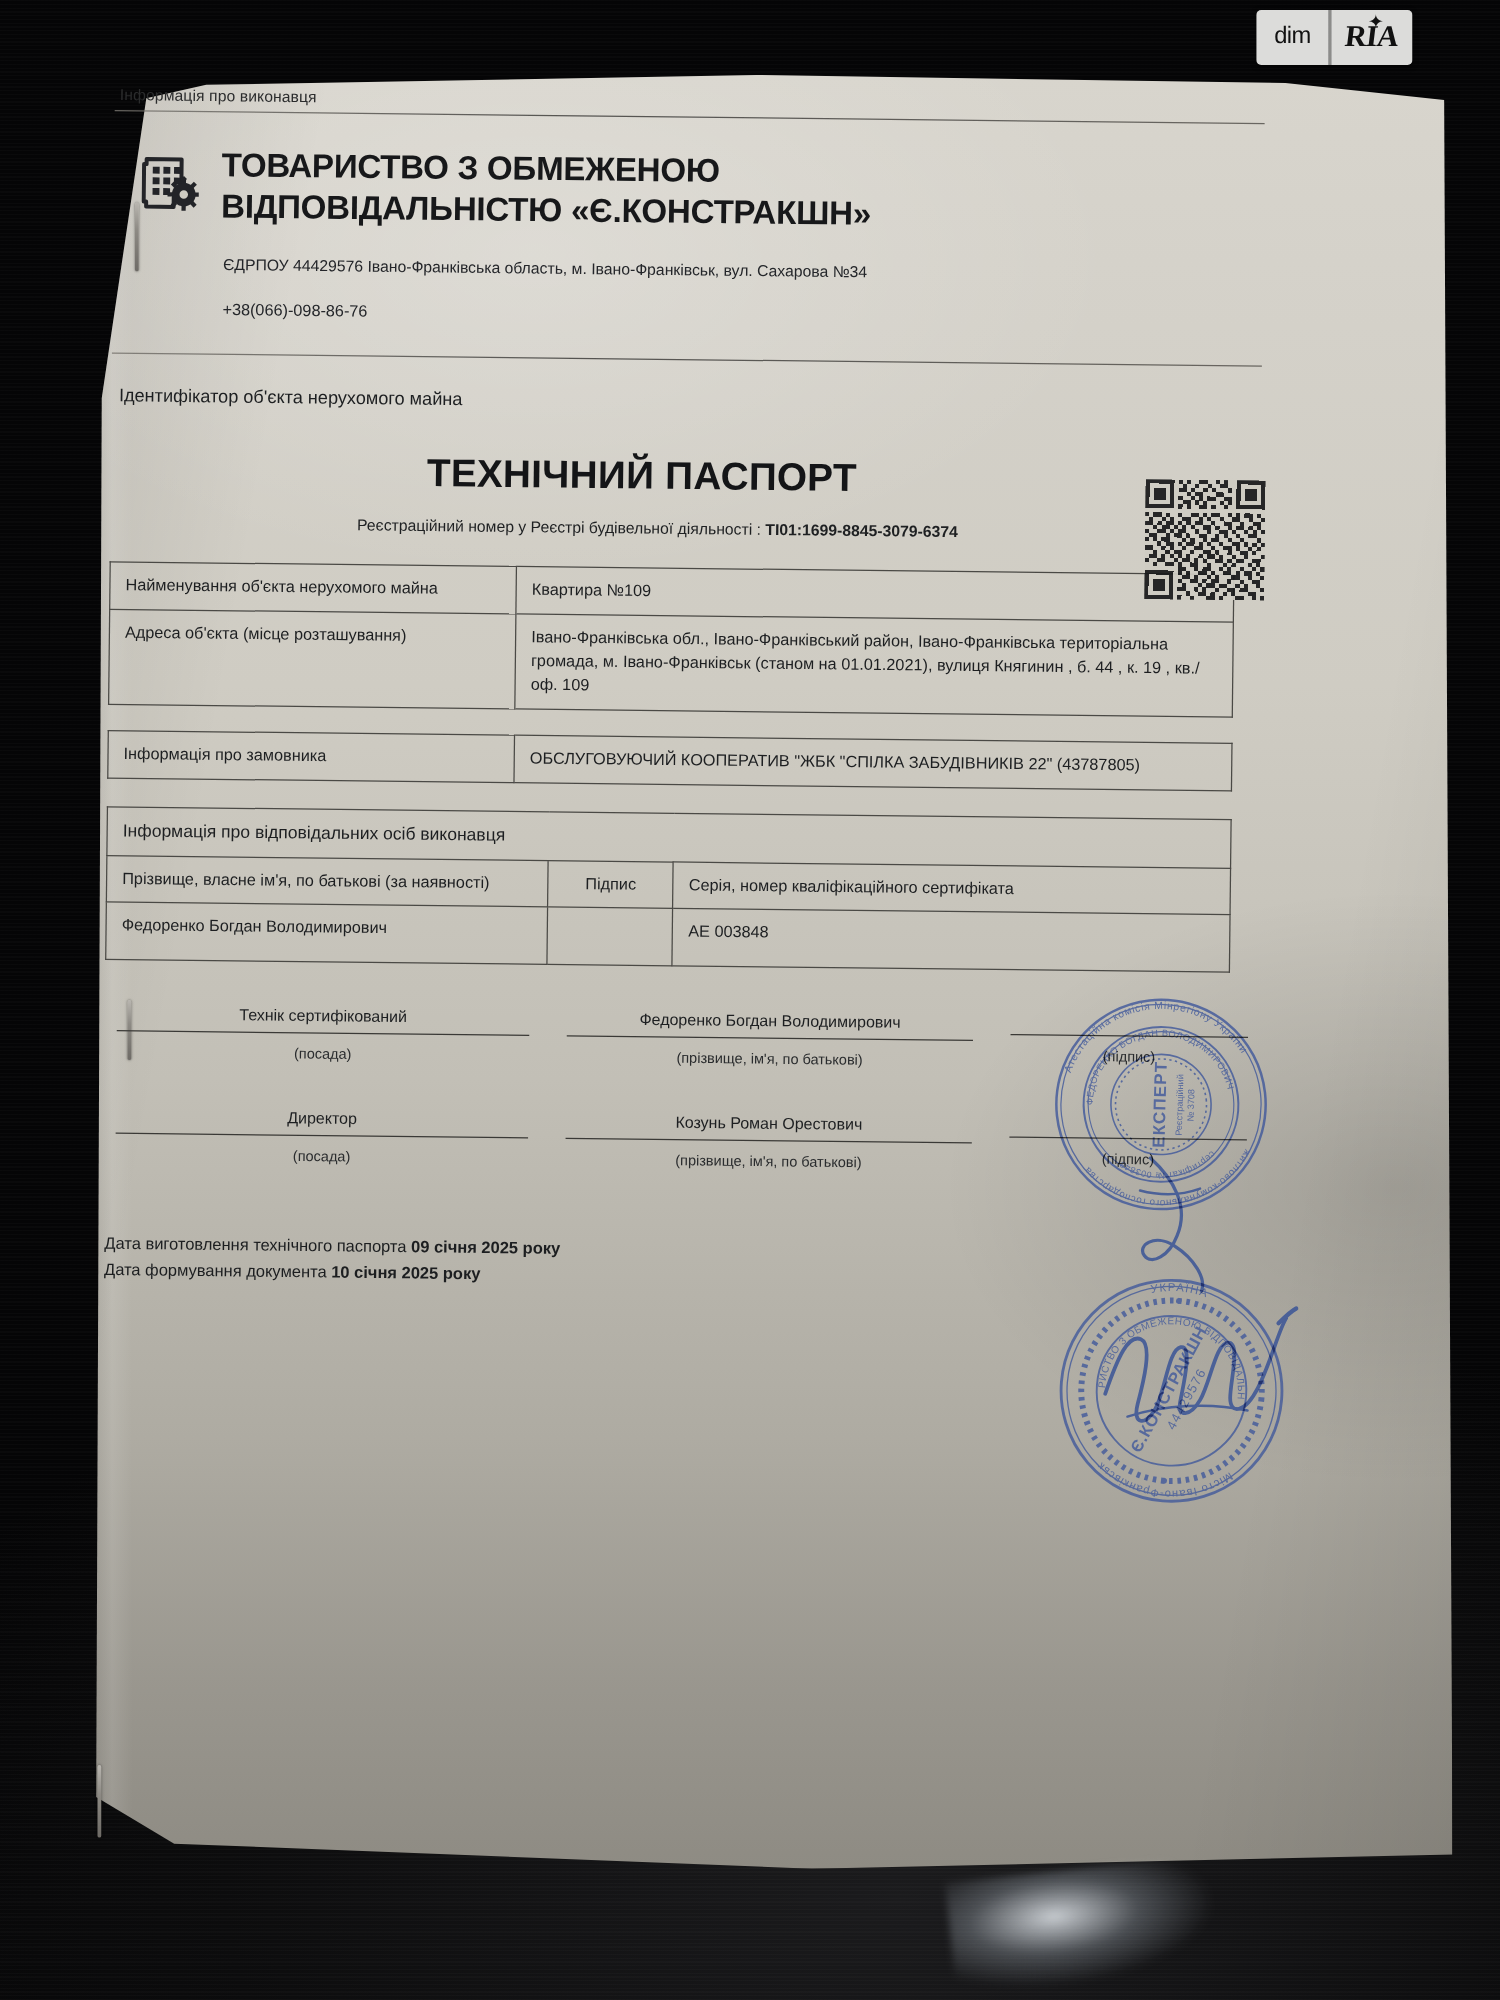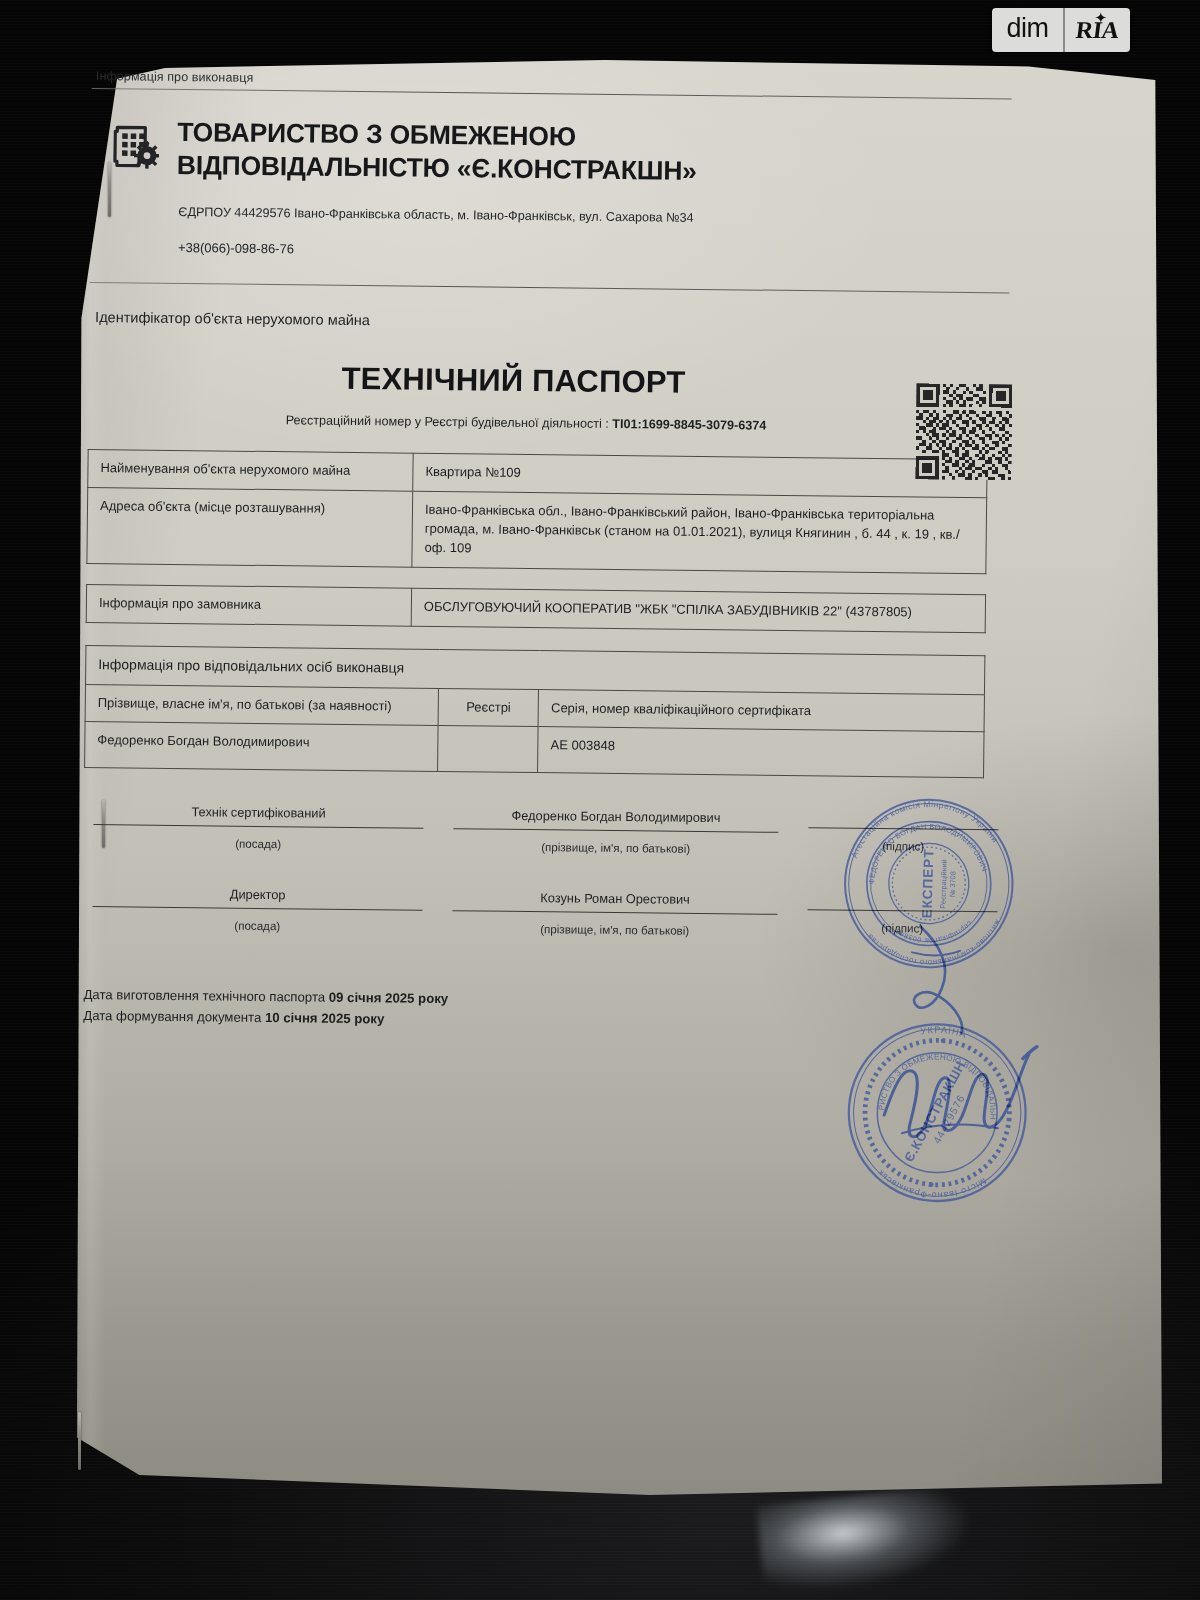--- a/index.html
+++ b/index.html
@@ -296,21 +296,21 @@
     display: flex;
     align-items: stretch;
     height: 44px;
     border-radius: 4px;
     overflow: hidden;
     box-shadow: 0 1px 4px rgba(0,0,0,0.5);
   }
   #watermark-dim-part {
     background: #dcdcda;
     color: #121212;
-    font-size: 27px;
+    font-size: 19px;
     font-weight: normal;
     letter-spacing: -0.5px;
     padding: 3px 15px 6px 14px;
     display: flex; align-items: center;
     font-family: "Liberation Sans", sans-serif;
   }
   #watermark-divider { width: 2px; background: #8c8c8a; }
   #watermark-ria-part {
     background: #dcdcda;
     display: flex; align-items: center; justify-content: center;
@@ -666,21 +666,21 @@
       </tbody>
     </table>
 
     <table class="doc-table" id="table-persons">
       <tbody>
         <tr>
           <td colspan="3" id="cell-persons-heading">Інформація про відповідальних осіб виконавця</td>
         </tr>
         <tr>
           <td class="label-col">Прізвище, власне ім'я, по батькові (за наявності)</td>
-          <td class="sig-col">Реєстрі</td>
+          <td class="sig-col">Підпис</td>
           <td class="cert-col">Серія, номер кваліфікаційного сертифіката</td>
         </tr>
         <tr id="row-person-data">
           <td class="label-col">Федоренко Богдан Володимирович</td>
           <td class="sig-col"></td>
           <td class="cert-col">АЕ 003848</td>
         </tr>
       </tbody>
     </table>
 

